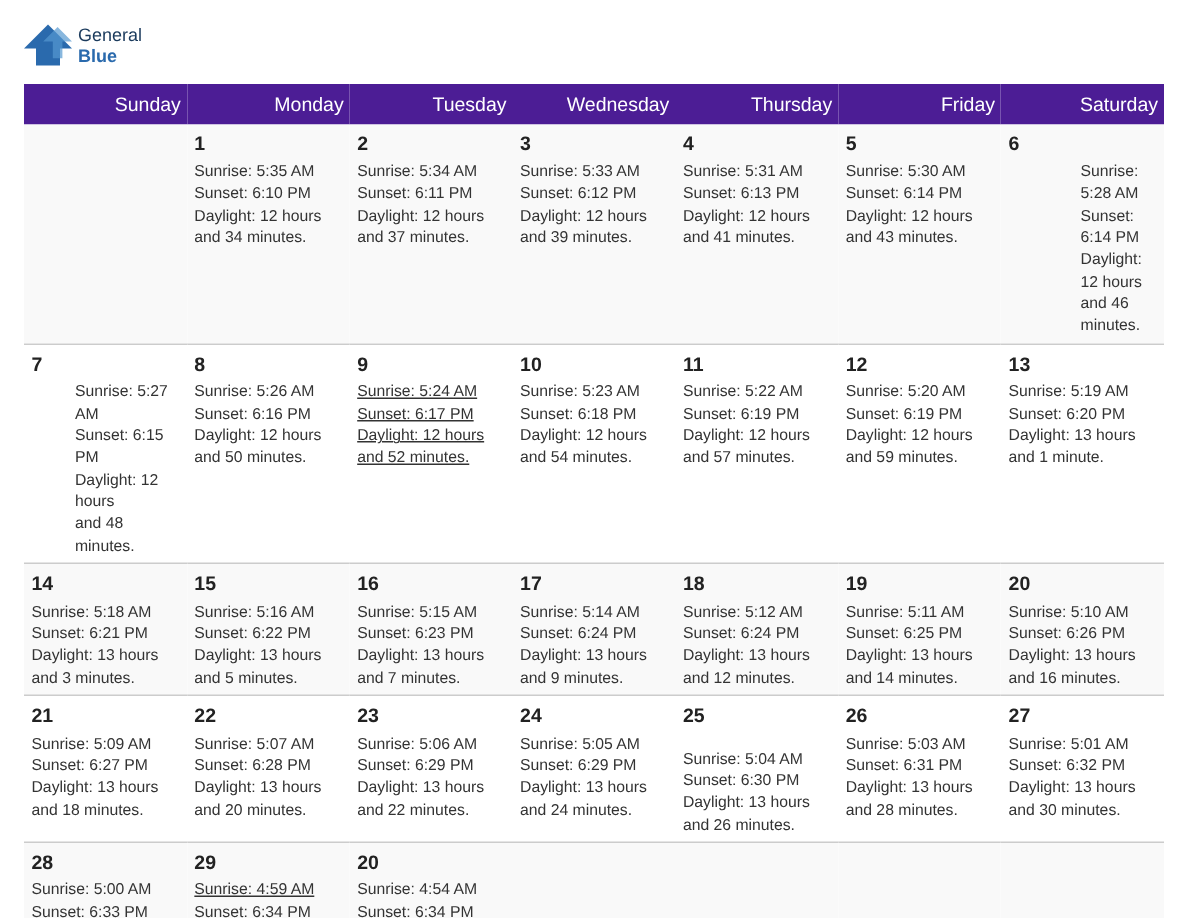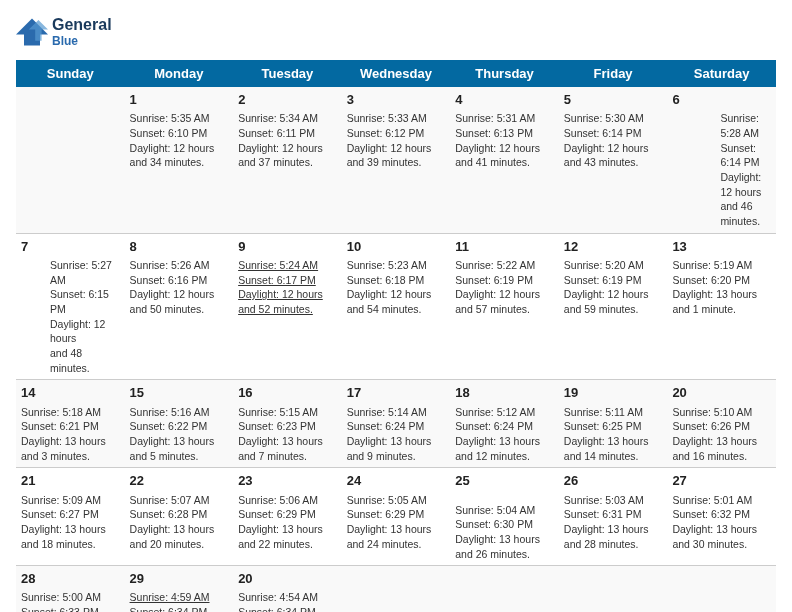--- a/index.html
+++ b/index.html
@@ -36,26 +36,26 @@
     .location {
       font-size: 14px;
       color: #444;
     }
     table {
       width: 100%;
       border-collapse: collapse;
       font-size: 11px;
     }
     thead tr th {
-      background-color: #0369a1;
+      background-color: #4c1d95;
       color: white;
       padding: 6px 4px;
-      text-align: center;
+      text-align: right;
       font-size: 13px;
-      font-weight: bold;
+      font-weight: normal;
     }
     tbody tr {
       border-bottom: 1px solid #ccc;
     }
     tbody tr:nth-child(odd) {
       background: #f9f9f9;
     }
     tbody tr:nth-child(even) {
       background: #fff;
     }
@@ -83,21 +83,21 @@
 </head>
 <body>
 
 <div class="header">
   <div class="logo">
     <svg class="logo-icon" viewBox="0 0 40 34">
       <polygon points="20,0 40,20 30,20 30,34 10,34 10,20 0,20" fill="#2a6aad"></polygon>
       <polygon points="28,2 40,14 32,14 32,28 24,28 24,14 16,14" fill="#5599d0" opacity="0.7"></polygon>
     </svg>
     <div>
-      <div style="font-size:16px;font-weight:bold;color:#1a3a5c;">General</div>
+      <div style="font-size:12px;font-weight:normal;color:#1a3a5c;">General</div>
       <div style="font-size:12px;font-weight:bold;color:#2a6aad;">Blue</div>
     </div>
   </div>
   <div class="title-block">
     <div class="month-title"></div>
     <div class="location"></div>
   </div>
 </div>
 
 <table>

